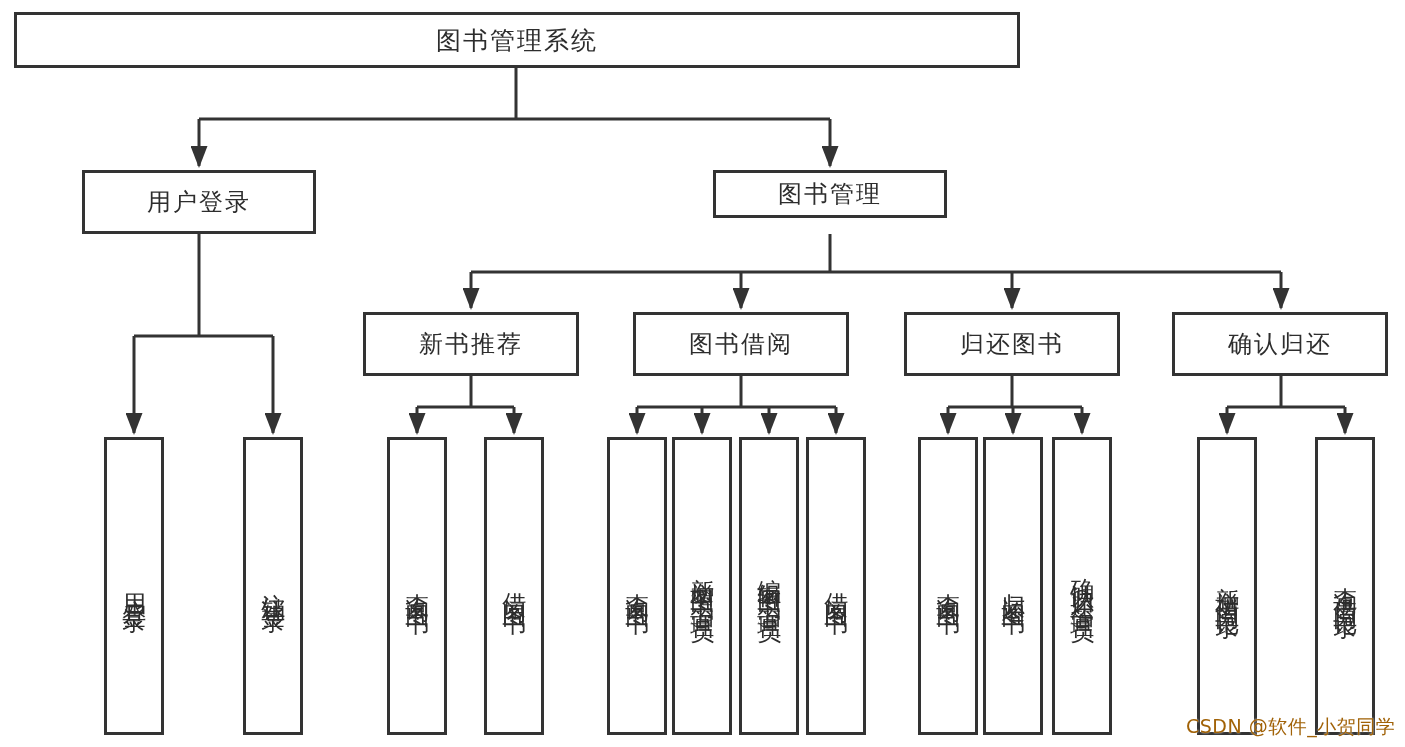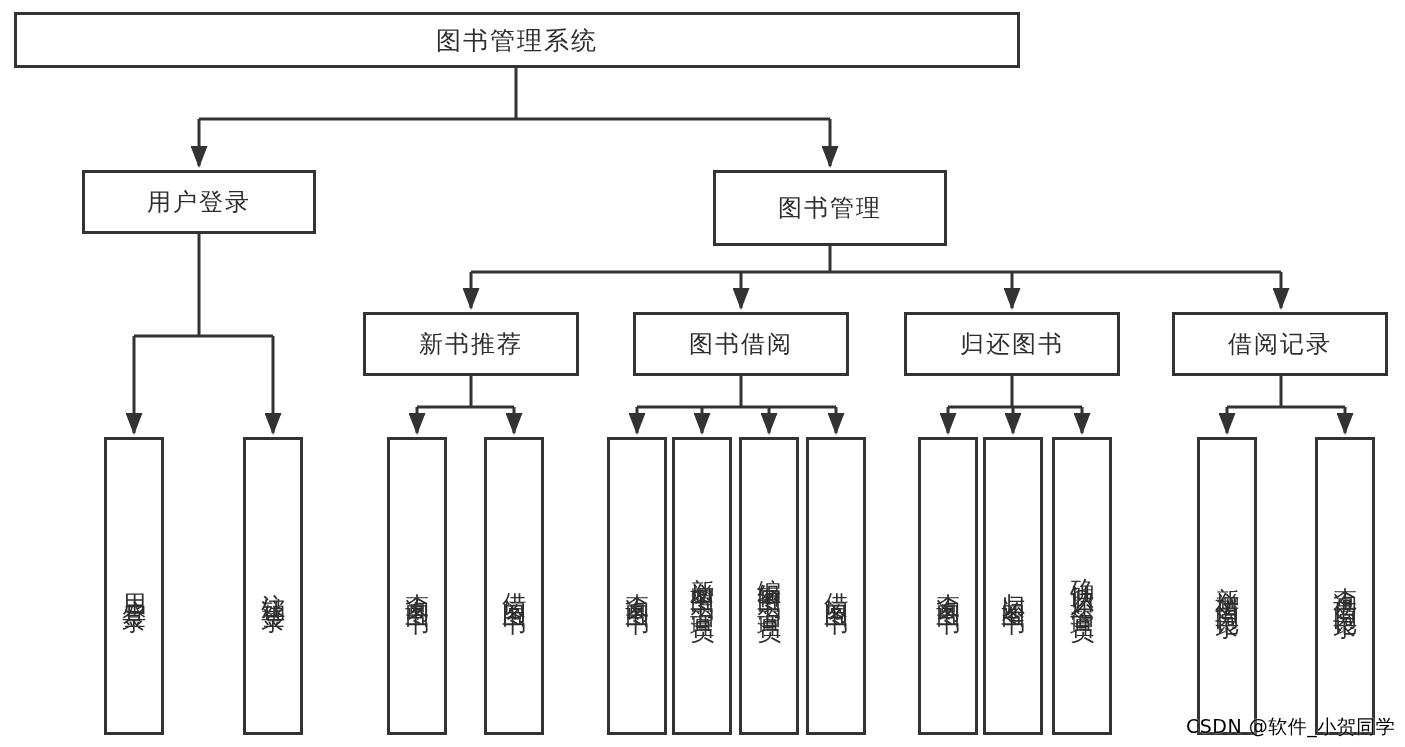--- a/index.html
+++ b/index.html
@@ -18,21 +18,21 @@
     background: #ffffff;
     display: flex;
     align-items: center;
     justify-content: center;
     color: #2d2d2d;
     z-index: 2;
   }
   .node.h-label { font-size: 24px; letter-spacing: 2px; font-weight: 500; }
   .node.root   { left: 14px;  top: 12px;  width: 1006px; height: 56px; font-size: 25px; }
   .node.lvl2-a { left: 82px;  top: 170px; width: 234px;  height: 64px; }
-  .node.lvl2-b { left: 713px; top: 170px; width: 234px;  height: 76px; }
+  .node.lvl2-b { left: 713px; top: 170px; width: 234px;  height: 48px; }
   .node.lvl3   { top: 312px; height: 64px; width: 216px; }
   .node.g0 { left: 363px; }
   .node.g1 { left: 633px; }
   .node.g2 { left: 904px; }
   .node.g3 { left: 1172px; }
   .leaf {
     position: absolute;
     box-sizing: border-box;
     top: 437px;
     width: 60px;
@@ -63,21 +63,21 @@
   svg.wires path, svg.wires line {
     stroke: #333333;
     stroke-width: 3;
     fill: none;
   }
   .watermark {
     position: absolute;
     left: 1186px;
     top: 714px;
     font-size: 19px;
-    color: #000000;
+    color: #a16207;
     letter-spacing: 0.5px;
     white-space: nowrap;
     z-index: 3;
     text-shadow: 0 0 2px #ffffff;
   }
 </style>
 </head>
 <body>
 
 <div class="stage">
@@ -128,21 +128,21 @@
   </svg>
 
   <div class="node root h-label">图书管理系统</div>
 
   <div class="node lvl2-a h-label">用户登录</div>
   <div class="node lvl2-b h-label">图书管理</div>
 
   <div class="node lvl3 g1 h-label">图书借阅</div>
   <div class="node lvl3 g0 h-label">新书推荐</div>
   <div class="node lvl3 g2 h-label">归还图书</div>
-  <div class="node lvl3 g3 h-label">借阅记录</div>
+  <div class="node lvl3 g3 h-label">确认归还</div>
 
   <div class="leaf" style="left:104px">
     <span>用户登录</span>
   </div>
   <div class="leaf" style="left:243px">
     <span>注销登录</span>
   </div>
 
   <div class="leaf" style="left:387px">
     <span>查询图书</span>

